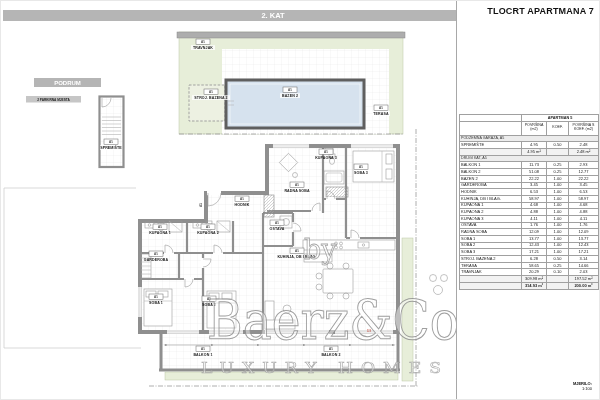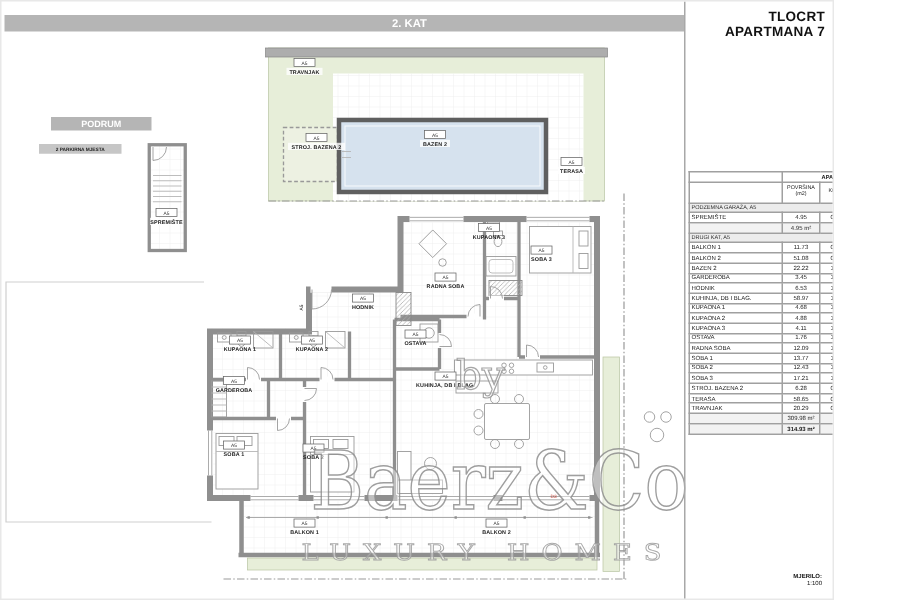--- a/index.html
+++ b/index.html
@@ -1,16 +1,16 @@
 <!DOCTYPE html>
 <html><head>
 <meta charset="utf-8">
 <style>
   html,body{margin:0;padding:0;background:#fff;}
-  #stage{position:relative;width:556px;height:400px;background:#fff;overflow:hidden;
+  #stage{position:relative;width:600px;height:400px;background:#fff;overflow:hidden;
          font-family:"Liberation Sans",sans-serif;border:1px solid #e8e8e8;box-sizing:border-box;}
   
   #divider{position:absolute;left:455px;top:0;width:1px;height:400px;background:#a8a8a8;}
   #title{position:absolute;left:458px;right:5px;top:5px;text-align:right;
          font-size:9px;font-weight:bold;color:#111;letter-spacing:.2px;}
   table.areas{position:absolute;left:458px;top:113px;width:139px;border-collapse:collapse;
          font-size:4px;color:#222;table-layout:fixed;}
   table.areas td,table.areas th{border:0.5px solid #a0a0a0;padding:0 1px;height:5.7px;
          line-height:1.05;overflow:hidden;white-space:nowrap;font-weight:normal;}
   table.areas col.c1{width:62px}table.areas col.c2{width:25px}

